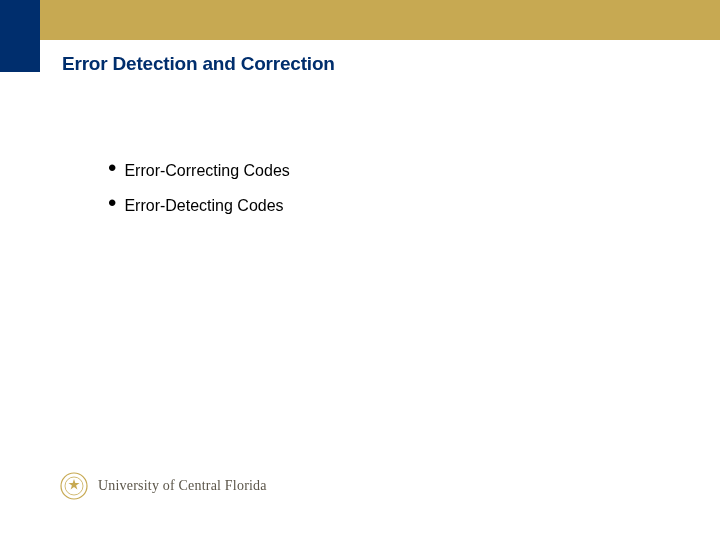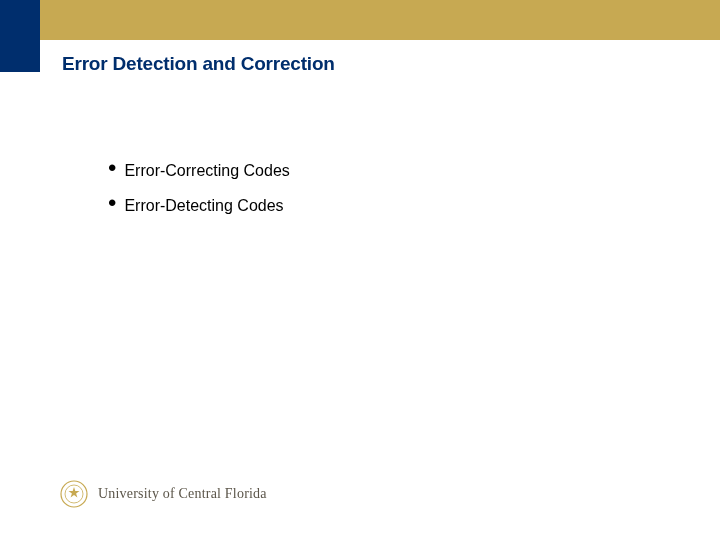--- a/index.html
+++ b/index.html
@@ -55,21 +55,21 @@
     line-height: 30px;
     margin-right: 8px;
   }
   .bullet-text {
     font-size: 16px;
     line-height: 30px;
   }
   .footer {
     position: absolute;
     left: 60px;
-    bottom: 32px;
+    bottom: 40px;
     display: flex;
     align-items: center;
   }
   .seal {
     width: 28px;
     height: 28px;
     margin-right: 10px;
     position: relative;
   }
   .seal svg { display: block; }

